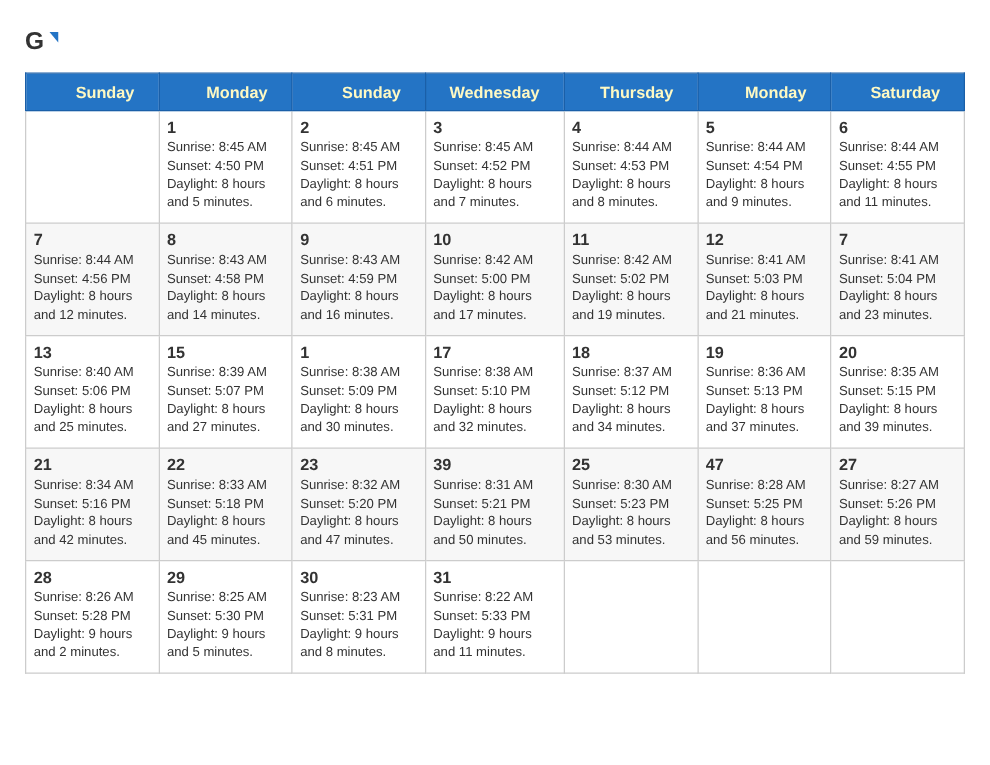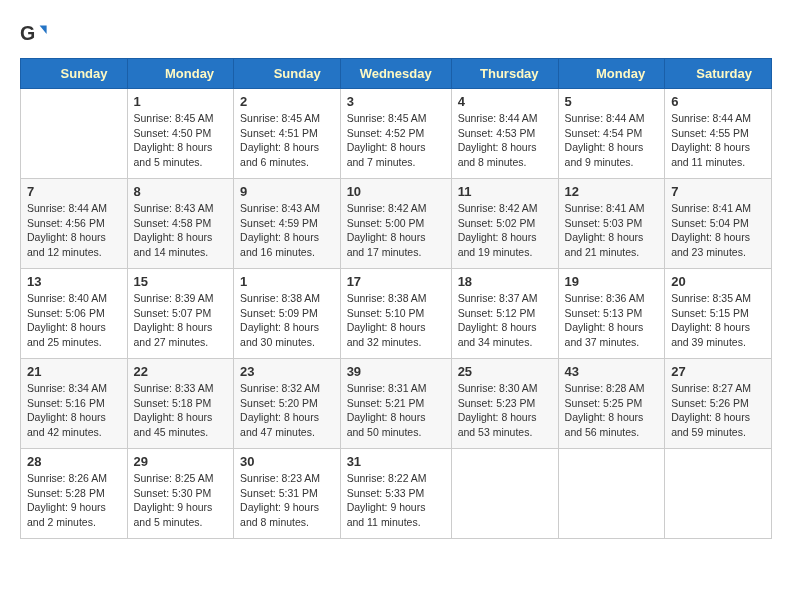--- a/index.html
+++ b/index.html
@@ -212,21 +212,21 @@
         </td>
         <td>
           <div class="day-num">39</div>
           <div class="day-info">Sunrise: 8:31 AM<br>Sunset: 5:21 PM<br>Daylight: 8 hours and 50 minutes.</div>
         </td>
         <td>
           <div class="day-num">25</div>
           <div class="day-info">Sunrise: 8:30 AM<br>Sunset: 5:23 PM<br>Daylight: 8 hours and 53 minutes.</div>
         </td>
         <td>
-          <div class="day-num">43</div>
+          <div class="day-num">47</div>
           <div class="day-info">Sunrise: 8:28 AM<br>Sunset: 5:25 PM<br>Daylight: 8 hours and 56 minutes.</div>
         </td>
         <td>
           <div class="day-num">27</div>
           <div class="day-info">Sunrise: 8:27 AM<br>Sunset: 5:26 PM<br>Daylight: 8 hours and 59 minutes.</div>
         </td>
       </tr>
       <tr>
         <td>
           <div class="day-num">28</div>

